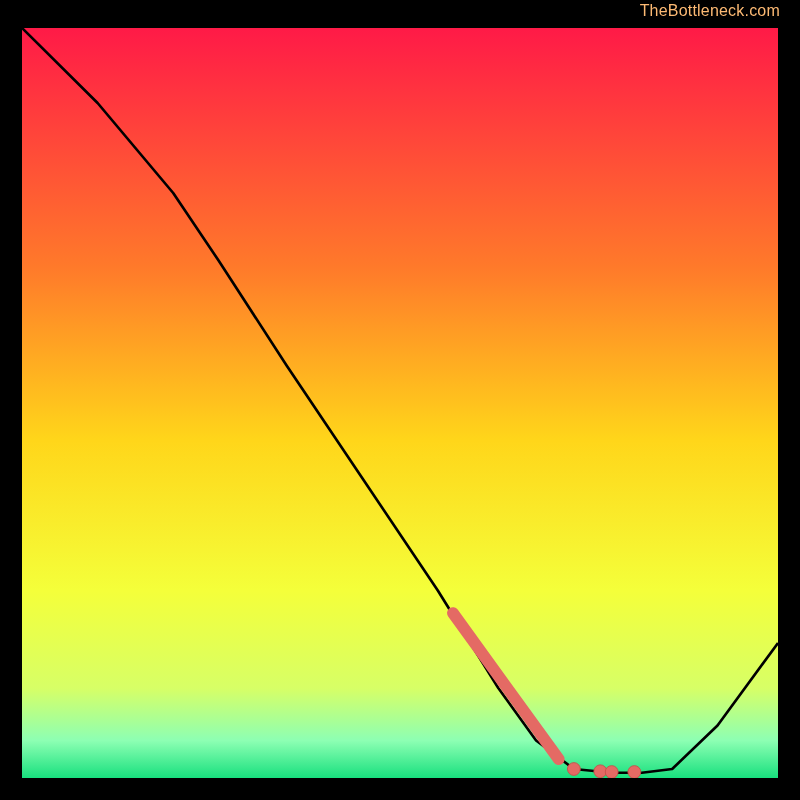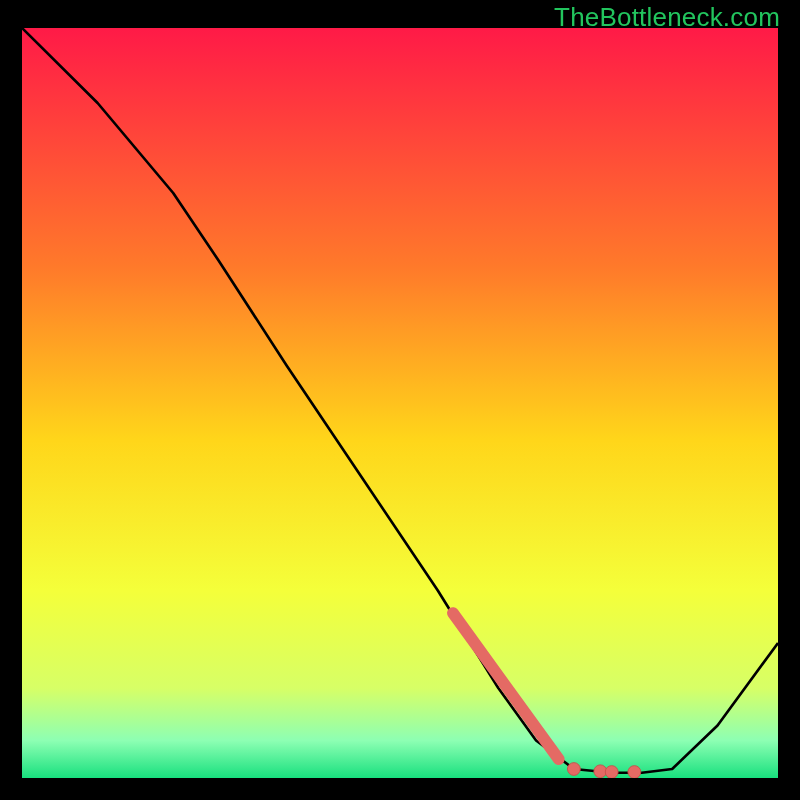--- a/index.html
+++ b/index.html
@@ -13,22 +13,22 @@
   }
   .wrap {
     position: relative;
     width: 800px;
     height: 800px;
   }
   .watermark {
     position: absolute;
     top: 2px;
     right: 20px;
-    color: #22c55e;
-    font-size: 26px;
+    color: #fdba74;
+    font-size: 16px;
     font-weight: 500;
     letter-spacing: 0.2px;
     user-select: none;
   }
   .plot {
     position: absolute;
     left: 22px;
     top: 28px;
     width: 756px;
     height: 750px;

